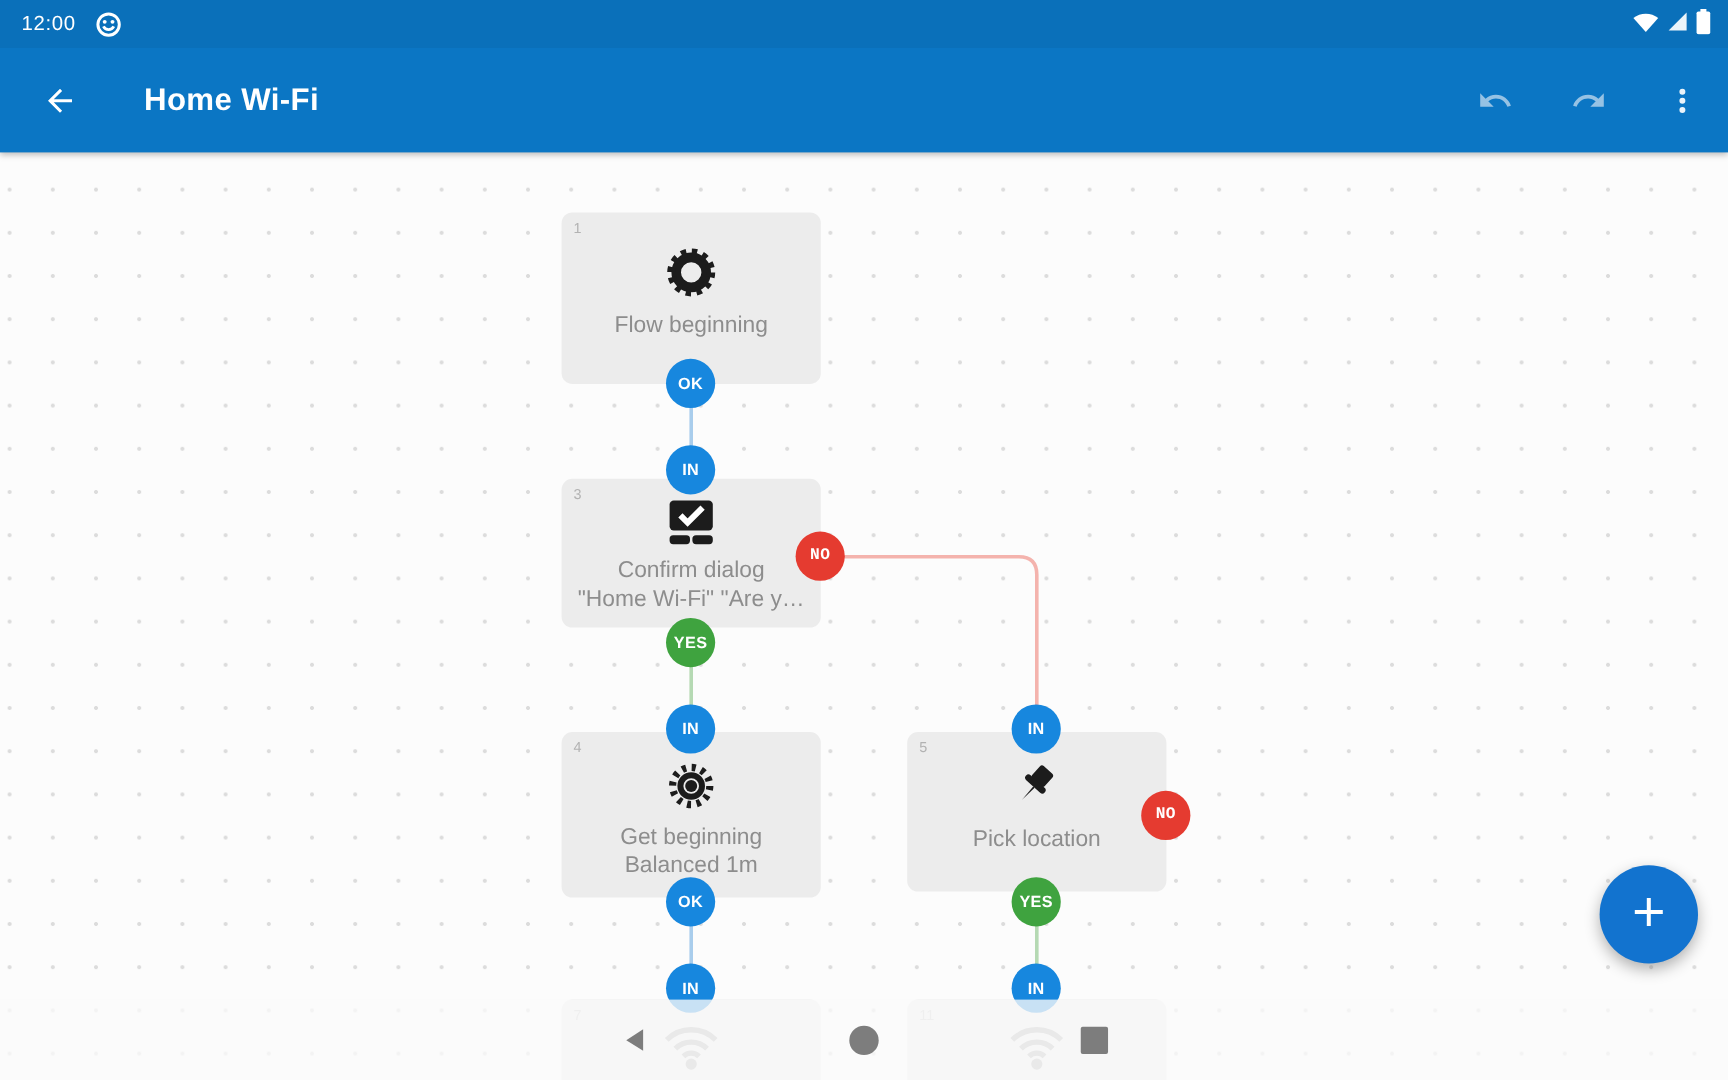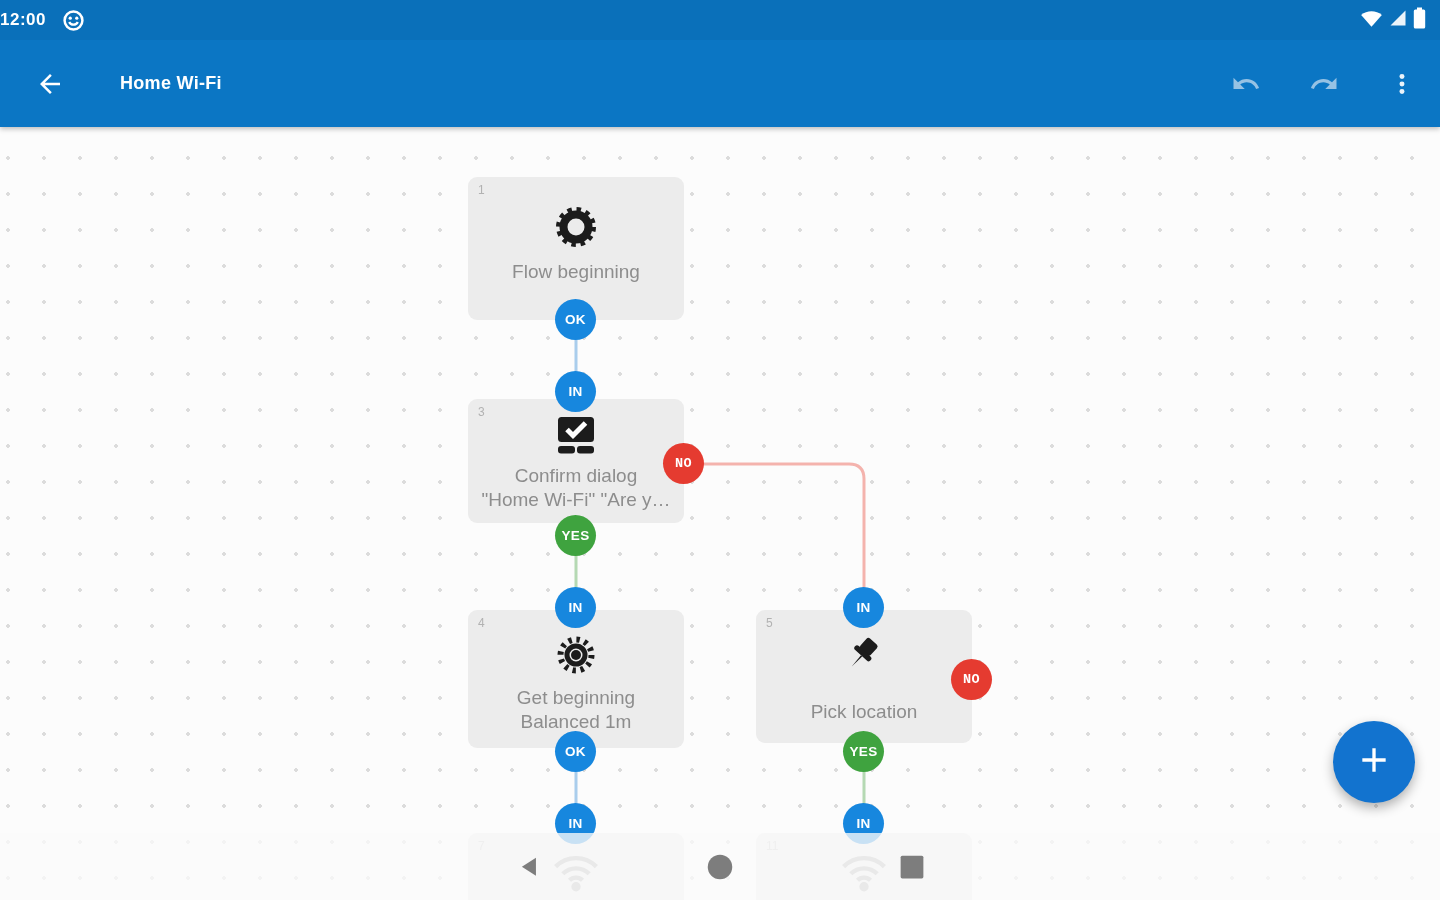--- a/index.html
+++ b/index.html
@@ -2,29 +2,29 @@
 <html><head>
 <meta charset="utf-8">
 <style>
   * { margin:0; padding:0; box-sizing:border-box; }
   html,body { width:1440px; height:900px; overflow:hidden; font-family:"Liberation Sans", sans-serif; }
   .root { position:relative; width:1440px; height:900px; background:#fbfbfb; }
 
   
   .status-bar { position:absolute; top:0; left:0; width:1440px; height:40px; background:#0a70ba;
     display:flex; align-items:center; color:#fff; z-index:30; }
-  .status-time { font-size:17px; font-weight:bold; letter-spacing:.5px; }
+  .status-time { font-size:17px; font-weight:normal; margin-left:18px; letter-spacing:.5px; }
   .status-noticon { margin-left:16px; display:flex; align-items:center; }
   .status-right { position:absolute; right:14px; top:0; height:40px; display:flex; align-items:center; gap:5px; }
 
   
   .app-bar { position:absolute; top:40px; left:0; width:1440px; height:87px; background:#0b76c4;
     display:flex; align-items:center; z-index:29; box-shadow:0 2px 5px rgba(0,0,0,0.25); }
   .back-btn { margin-left:28px; width:44px; height:44px; display:flex; align-items:center; justify-content:center; cursor:pointer; }
-  .app-title { color:#ffffff; font-size:18px; font-weight:bold; margin-left:48px; letter-spacing:.3px; }
+  .app-title { color:#ffffff; font-size:26px; font-weight:bold; margin-left:48px; letter-spacing:.3px; }
   .appbar-actions { position:absolute; right:14px; display:flex; align-items:center; gap:30px; }
   .icon-btn { width:48px; height:48px; display:flex; align-items:center; justify-content:center; cursor:pointer; }
 
   
   .canvas { position:absolute; top:127px; left:0; width:1440px; height:773px;
     background-color:#fcfcfc;
     background-image:radial-gradient(circle, #dcdcdc 1.6px, rgba(0,0,0,0) 1.8px);
     background-size:36px 36px; background-position:-10px 13px; }
   .wires { position:absolute; top:0; left:0; width:1440px; height:773px; }
 
@@ -167,21 +167,21 @@
       <span class="block-number">5</span>
       <div class="block-icon" style="margin-top:20px;">
         <svg width="50" height="50" viewBox="0 0 50 50">
           <g transform="rotate(42 25 22)">
             <rect x="18" y="8" width="14" height="14" rx="2.5" fill="#1c1c1c"></rect>
             <rect x="14.5" y="21" width="21" height="5.5" rx="2.7" fill="#1c1c1c"></rect>
             <path d="M25 26.5 L26.6 26.5 L25.6 41 Z" fill="#1c1c1c"></path>
           </g>
         </svg>
       </div>
-      <div class="block-label" style="margin-top:20px;">Pick location</div>
+      <div class="block-label" style="margin-top:8px;">Pick location</div>
     </div>
 
     <div class="block" style="left:468px; top:706px; width:216px; height:67px; border-bottom-left-radius:0; border-bottom-right-radius:0;">
       <span class="block-number faint">7</span>
       <div class="block-icon" style="margin-top:16px;">
         <svg width="56" height="44" viewBox="0 0 24 19">
           <path d="M3.2 7.6 A 12.4 12.4 0 0 1 20.8 7.6" fill="none" stroke="#ababab" stroke-width="1.9"></path>
           <path d="M6.3 10.7 A 8.1 8.1 0 0 1 17.7 10.7" fill="none" stroke="#ababab" stroke-width="1.9"></path>
           <path d="M9.2 13.5 A 4 4 0 0 1 14.8 13.5" fill="none" stroke="#ababab" stroke-width="1.9"></path>
           <circle cx="12" cy="16.3" r="2" fill="#ababab"></circle>

